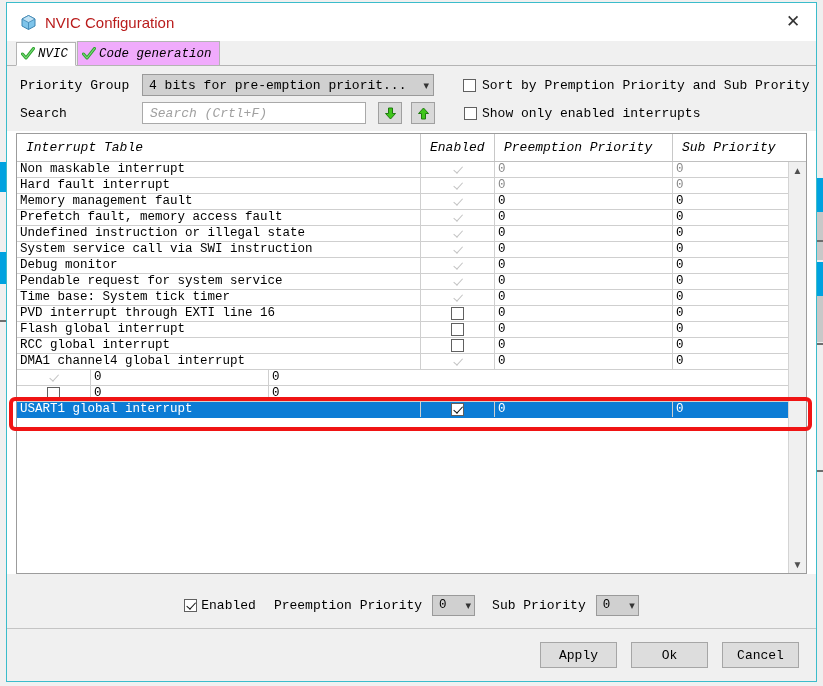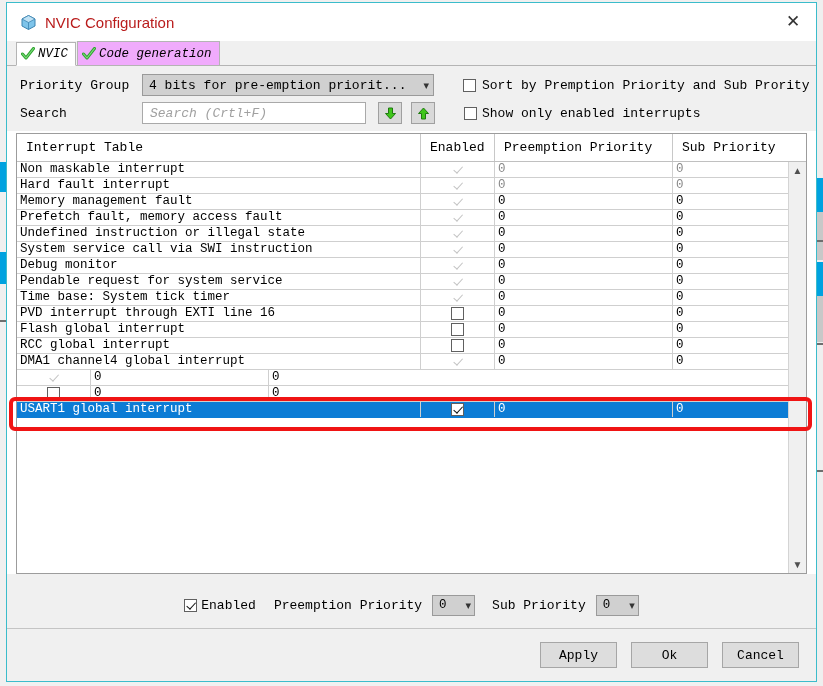--- a/index.html
+++ b/index.html
@@ -234,20 +234,21 @@
     flex-direction: column;
     min-height: 0;
     position: relative;
   }
   .thead {
     display: flex;
     height: 27px;
     flex: 0 0 auto;
     background: #ffffff;
     border-bottom: 1px solid #c0c0c0;
+    font-style: italic;
   }
   .th {
     display: flex;
     align-items: center;
     padding-left: 9px;
     font-size: 13px;
     box-sizing: border-box;
     border-right: 1px solid #c8c8c8;
     background: #ffffff;
     cursor: pointer;

